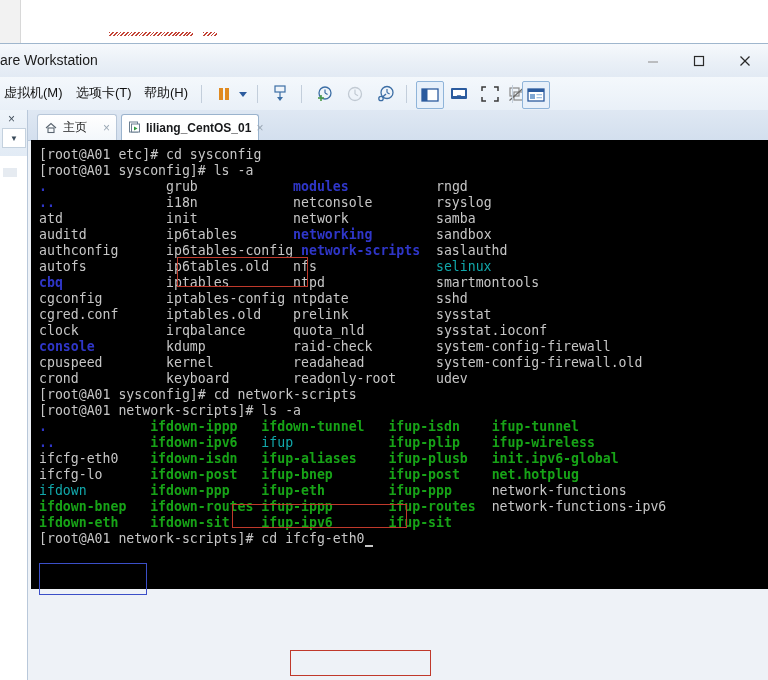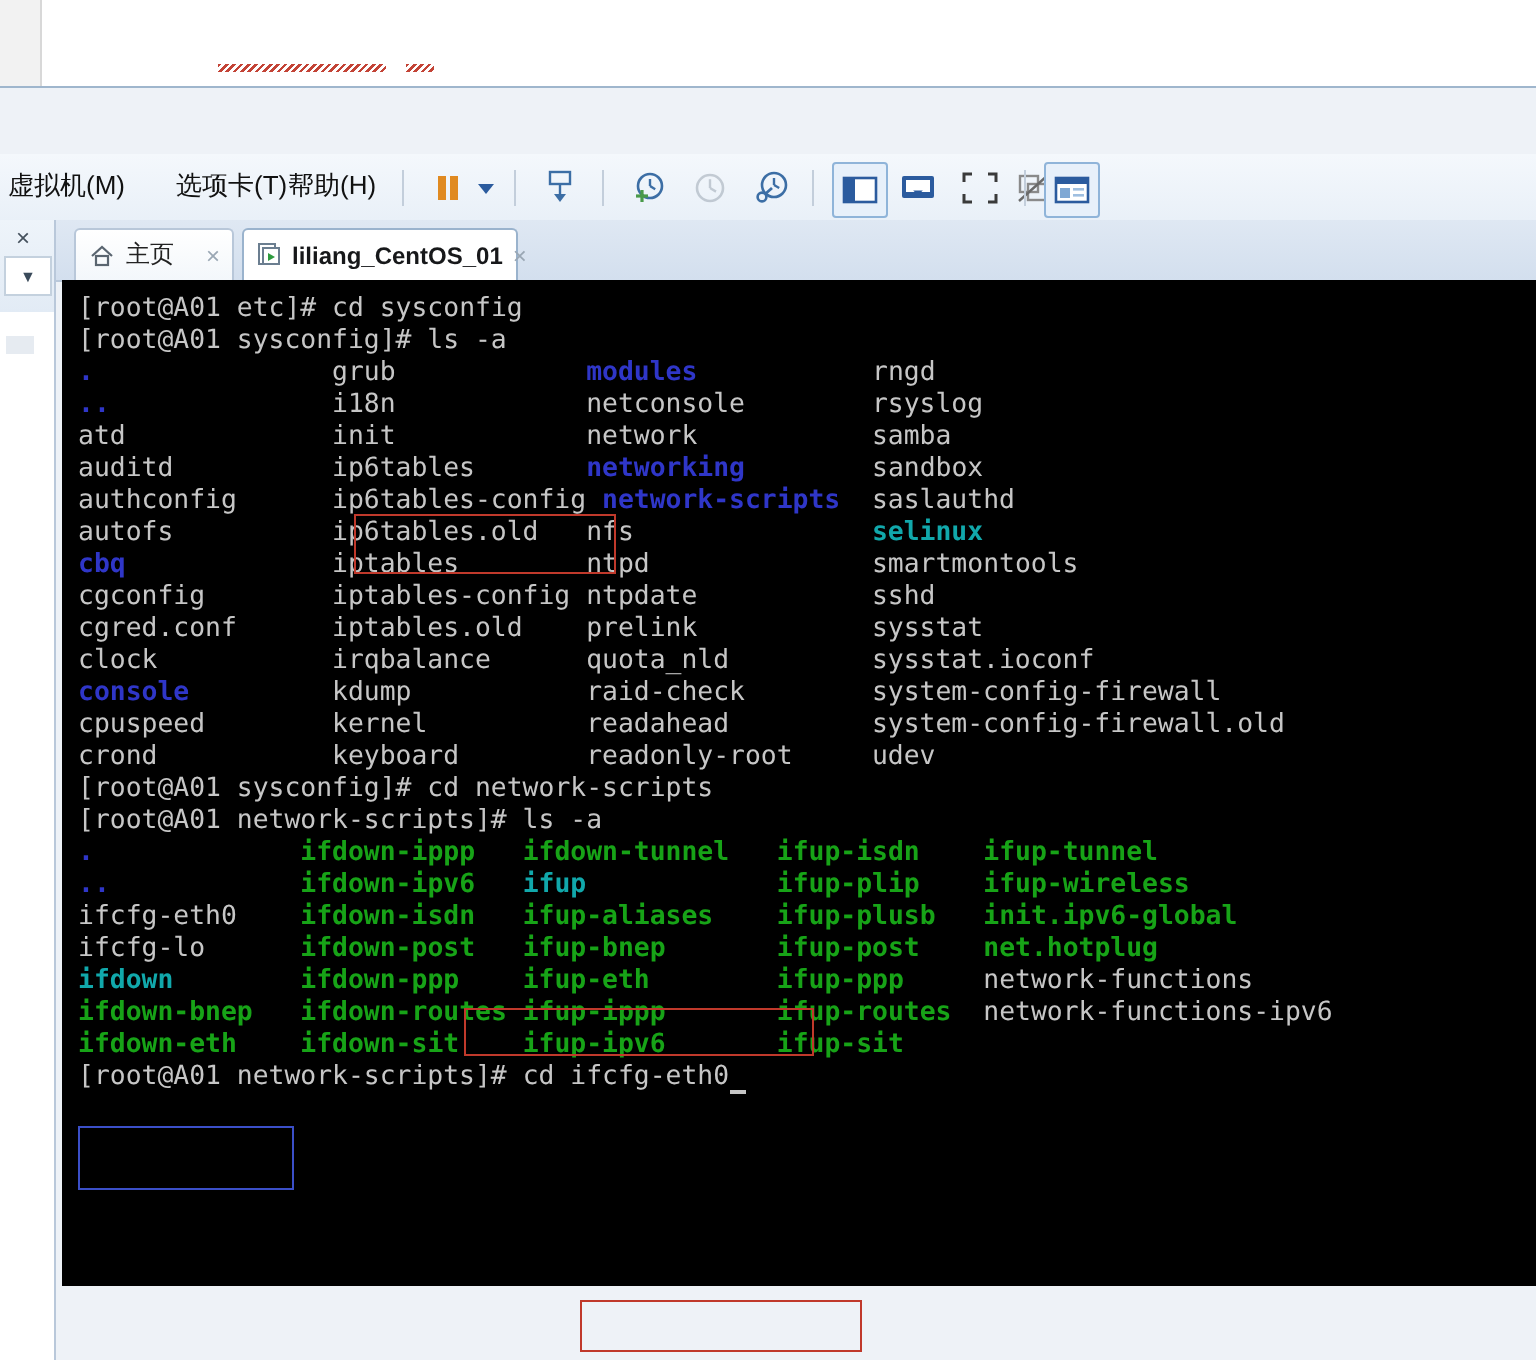--- a/index.html
+++ b/index.html
@@ -68,21 +68,21 @@
   #menubar{
     position:absolute;left:0;top:33px;width:768px;height:33px;
     background:linear-gradient(to bottom,#f4f8fc 0%,#e9f0f8 100%);
     border-bottom:1px solid #dfe7f0;
     text-align:center;
   }
   .menu-item{
     position:absolute;top:7px;font-size:13px;color:#111;white-space:nowrap;
   }
   #m0{left:4px;}
-  #m1{left:88px;}
+  #m1{left:76px;}
   #m2{left:144px;}
 
   .tb-sep{
     position:absolute;top:8px;width:1px;height:18px;background:#c3cedb;
   }
   #sep1{left:201px;}
   #sep2{left:257px;}
   #sep3{left:301px;}
   #sep4{left:406px;}
   #sep5{left:512px;}
@@ -146,34 +146,34 @@
   }
   #sb-body{
     position:absolute;left:0;top:46px;width:27px;height:525px;background:#fff;
   }
   #sb-chip{
     position:absolute;left:3px;top:12px;width:14px;height:9px;background:#e6ebf1;
   }
 
   
   #terminal{
-    position:absolute;left:31px;top:96px;width:737px;height:503px;
+    position:absolute;left:31px;top:96px;width:737px;height:449px;
     background:#000000;overflow:hidden;
   }
   #term-inner{
     position:absolute;left:8px;top:7px;
     font-family:"DejaVu Sans Mono","Liberation Mono",monospace;
     font-size:13.2px;line-height:16px;color:#c9c9c9;
     white-space:pre;
   }
   .trow{height:16px;white-space:pre;}
   .c-w{color:#c6c6c6;}
   .c-b{color:#2f36c8;font-weight:bold;}
   .c-g{color:#17a317;font-weight:bold;}
-  .c-c{color:#11a8ab;font-weight:bold;}
+  .c-c{color:#11a8ab;font-weight:normal;}
   .cursor{
     display:inline-block;width:8px;border-bottom:2px solid #c6c6c6;
     vertical-align:bottom;height:12px;
   }
 
   
   .anno{position:absolute;box-sizing:border-box;pointer-events:none;}
   #box-cd1{left:177px;top:213px;width:131px;height:30px;border:1.6px solid #c0392b;}
   #box-cd2{left:232px;top:460px;width:175px;height:24px;border:1.6px solid #c0392b;}
   #box-cd3{left:290px;top:606px;width:141px;height:26px;border:1.6px solid #c0392b;}
@@ -183,20 +183,40 @@
 <body>
 
 <div id="doc-band">
   <div class="doc-left-margin"></div>
   <div id="doc-squiggle"></div>
   <div id="doc-squiggle2"></div>
 </div>
 
 <div id="vm-window">
 
+  <div id="titlebar">
+    <div id="app-title">are Workstation</div>
+
+    <div class="wc" id="wc-min">
+      <svg width="14" height="14" viewBox="0 0 14 14">
+          <line x1="2" y1="8" x2="12" y2="8" stroke="#9a9a9a" stroke-width="1.2"></line>
+        </svg>
+    </div>
+    <div class="wc" id="wc-max">
+      <svg width="14" height="14" viewBox="0 0 14 14">
+          <rect x="2.5" y="2.5" width="9" height="9" fill="none" stroke="#2a2a2a" stroke-width="1.2"></rect>
+        </svg>
+    </div>
+    <div class="wc" id="wc-close">
+      <svg width="14" height="14" viewBox="0 0 14 14">
+          <line x1="2.5" y1="2.5" x2="11.5" y2="11.5" stroke="#2a2a2a" stroke-width="1.2"></line>
+          <line x1="11.5" y1="2.5" x2="2.5" y2="11.5" stroke="#2a2a2a" stroke-width="1.2"></line>
+        </svg>
+    </div>
+  </div>
 
   <div id="menubar">
     <div class="menu-item" id="m0">虚拟机(M)</div>
     <div class="menu-item" id="m1">选项卡(T)</div>
     <div class="menu-item" id="m2">帮助(H)</div>
 
     <div class="tb-sep" id="sep1"></div>
 
     <div class="tb-icon" id="ic-pause">
       <svg width="16" height="16" viewBox="0 0 16 16">

